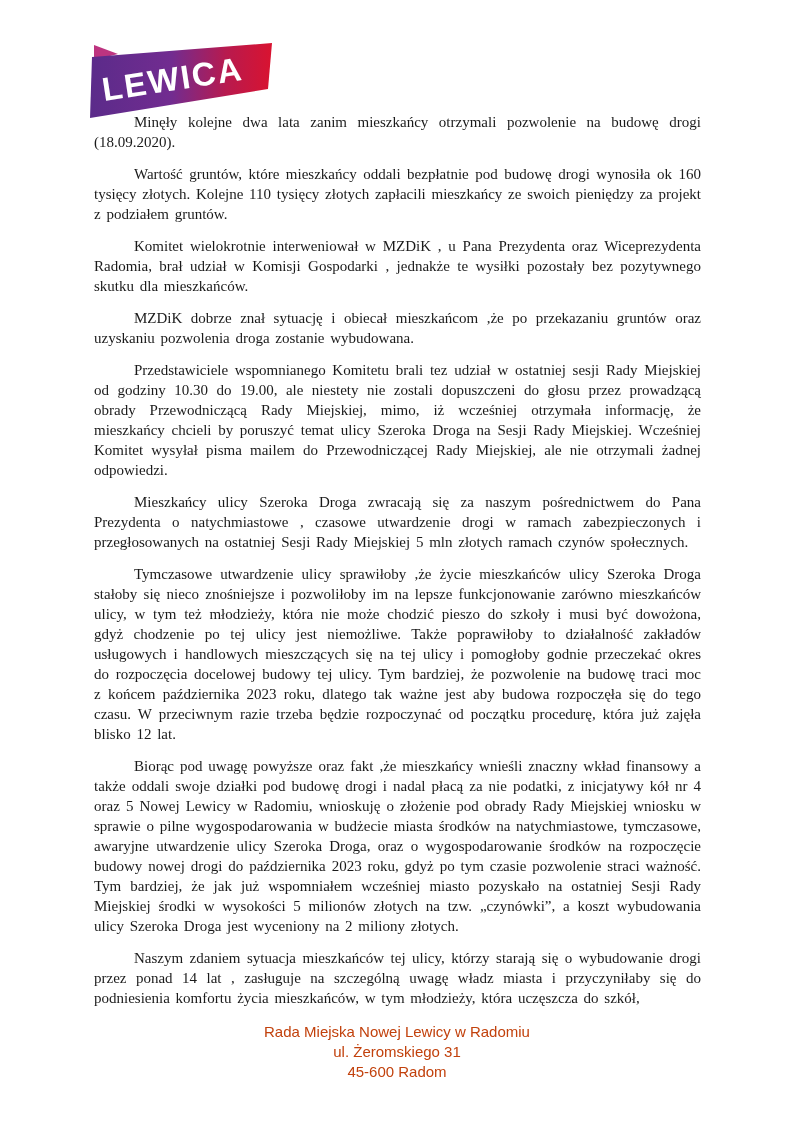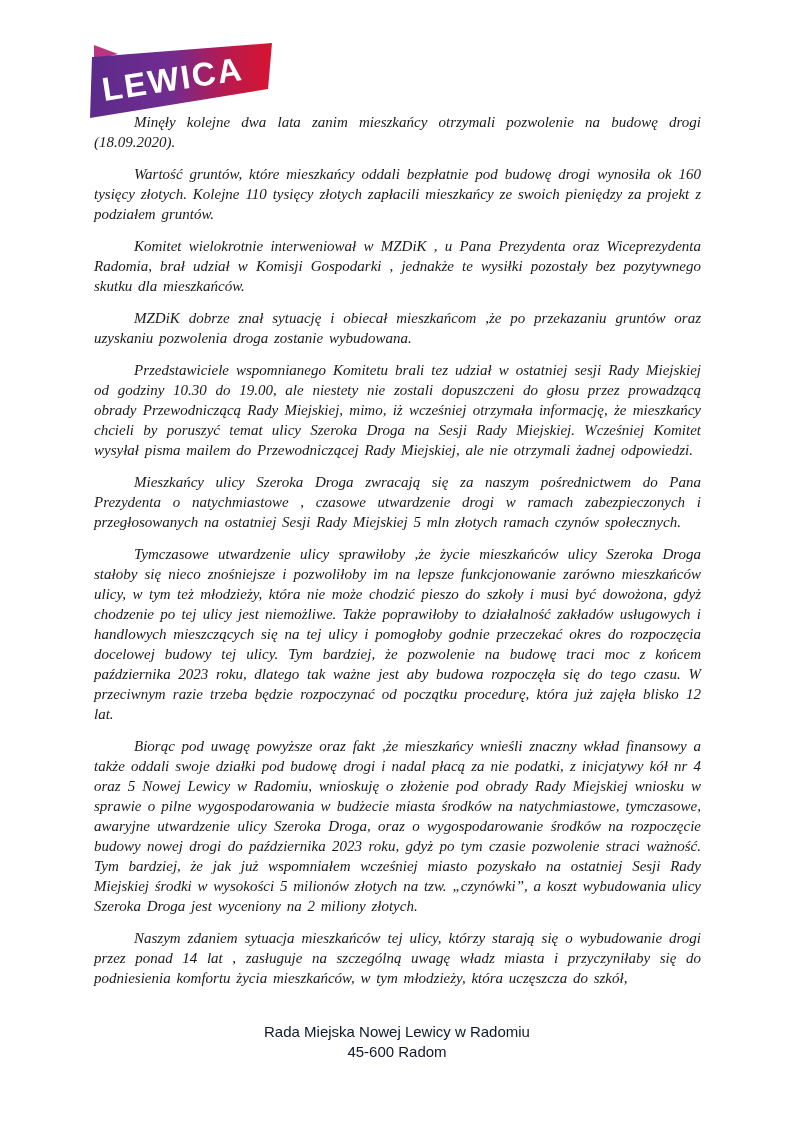--- a/index.html
+++ b/index.html
@@ -38,33 +38,32 @@
     right: 93px;
     top: 112px;
   }
   .content p {
     margin: 0 0 12px 0;
     text-align: justify;
     text-indent: 40px;
     font-size: 15px;
     line-height: 20px;
     word-spacing: 2px;
-    font-style: italic;
   }
   
   .footer {
     position: absolute;
     left: 0;
     right: 0;
     top: 1022px;
     text-align: center;
     font-family: "Liberation Sans", sans-serif;
     font-size: 15px;
     line-height: 20px;
-    color: #0f172a;
+    color: #c2410c;
   }
 </style>
 </head>
 <body>
 
 <div class="page">
 
   <div class="logo-wrap">
     <svg viewBox="0 0 186 80" xmlns="http://www.w3.org/2000/svg">
       <defs>
@@ -90,16 +89,17 @@
     <p>MZDiK dobrze znał sytuację i obiecał mieszkańcom ,że po przekazaniu gruntów oraz uzyskaniu pozwolenia droga zostanie wybudowana.</p>
     <p>Przedstawiciele wspomnianego Komitetu brali tez udział w ostatniej sesji Rady Miejskiej od godziny 10.30 do 19.00, ale niestety nie zostali dopuszczeni do głosu przez prowadzącą obrady Przewodniczącą Rady Miejskiej, mimo, iż wcześniej otrzymała informację, że mieszkańcy chcieli by poruszyć temat ulicy Szeroka Droga na Sesji Rady Miejskiej. Wcześniej Komitet wysyłał pisma mailem do Przewodniczącej Rady Miejskiej, ale nie otrzymali żadnej odpowiedzi.</p>
     <p>Mieszkańcy ulicy Szeroka Droga zwracają się za naszym pośrednictwem do Pana Prezydenta o natychmiastowe , czasowe utwardzenie drogi w ramach zabezpieczonych i przegłosowanych na ostatniej Sesji Rady Miejskiej 5 mln złotych ramach czynów społecznych.</p>
     <p>Tymczasowe utwardzenie ulicy sprawiłoby ,że życie mieszkańców ulicy Szeroka Droga stałoby się nieco znośniejsze i pozwoliłoby im na lepsze funkcjonowanie zarówno mieszkańców ulicy, w tym też młodzieży, która nie może chodzić pieszo do szkoły i musi być dowożona, gdyż chodzenie po tej ulicy jest niemożliwe. Także poprawiłoby to działalność zakładów usługowych i handlowych mieszczących się na tej ulicy i pomogłoby godnie przeczekać okres do rozpoczęcia docelowej budowy tej ulicy. Tym bardziej, że pozwolenie na budowę traci moc z końcem października 2023 roku, dlatego tak ważne jest aby budowa rozpoczęła się do tego czasu. W przeciwnym razie trzeba będzie rozpoczynać od początku procedurę, która już zajęła blisko 12 lat.</p>
     <p>Biorąc pod uwagę powyższe oraz fakt ,że mieszkańcy wnieśli znaczny wkład finansowy a także oddali swoje działki pod budowę drogi i nadal płacą za nie podatki, z inicjatywy kół nr 4 oraz 5 Nowej Lewicy w Radomiu, wnioskuję o złożenie pod obrady Rady Miejskiej wniosku w sprawie o pilne wygospodarowania w budżecie miasta środków na natychmiastowe, tymczasowe, awaryjne utwardzenie ulicy Szeroka Droga, oraz o wygospodarowanie środków na rozpoczęcie budowy nowej drogi do października 2023 roku, gdyż po tym czasie pozwolenie straci ważność. Tym bardziej, że jak już wspomniałem wcześniej miasto pozyskało na ostatniej Sesji Rady Miejskiej środki w wysokości 5 milionów złotych na tzw. „czynówki”, a koszt wybudowania ulicy Szeroka Droga jest wyceniony na 2 miliony złotych.</p>
     <p>Naszym zdaniem sytuacja mieszkańców tej ulicy, którzy starają się o wybudowanie drogi przez ponad 14 lat , zasługuje na szczególną uwagę władz miasta i przyczyniłaby się do podniesienia komfortu życia mieszkańców, w tym młodzieży, która uczęszcza do szkół,</p>
   </div>
 
   <div class="footer">
     <div>Rada Miejska Nowej Lewicy w Radomiu</div>
+    <div>ul. Żeromskiego 31</div>
     <div>45-600 Radom</div>
   </div>
 
 </div>
 
 </body></html>

